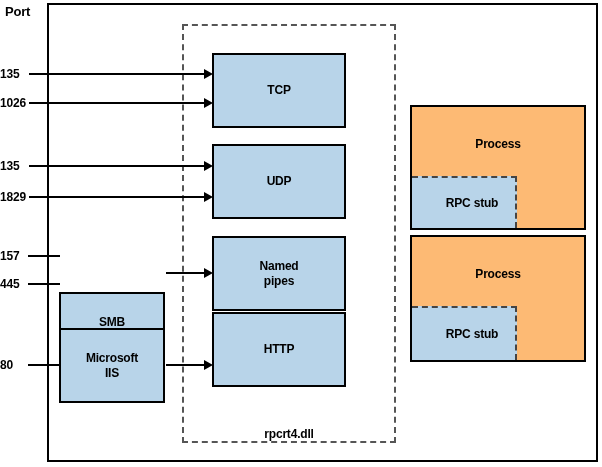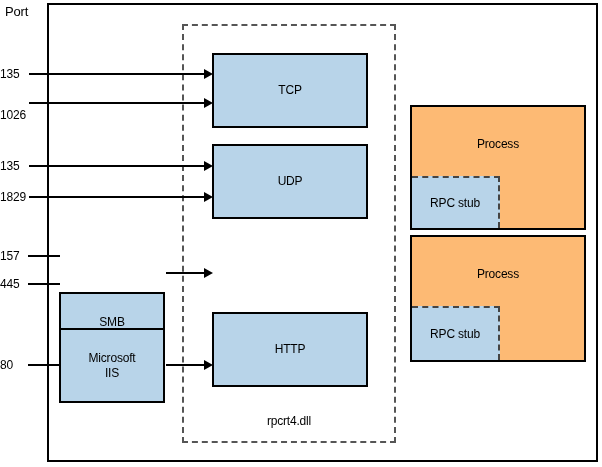--- a/index.html
+++ b/index.html
@@ -1,67 +1,67 @@
 <!DOCTYPE html>
 <html style="--box-fill: #b8d4e9;"><head>
 <meta charset="utf-8">
 <style>
   html,body{margin:0;padding:0;background:#fff;}
   #canvas{
     position:relative;width:602px;height:467px;background:#fff;
     font-family:"Liberation Sans",sans-serif;color:#000;
-    font-weight:normal;font-size:12px;letter-spacing:-0.2px;overflow:hidden;
+    font-weight:bold;font-size:12px;letter-spacing:-0.2px;overflow:hidden;
   }
   .abs{position:absolute;box-sizing:border-box;}
   .outer-box{left:47px;top:3px;width:551px;height:459px;border:2px solid #000;background:#fff;}
   .port-axis{left:5px;top:4px;width:40px;font-size:13px;}
   .dashed-box{left:182px;top:24px;width:214px;height:419px;border:2px dashed #555;}
-  .dll-label{left:182px;top:414px;width:214px;text-align:center;}
+  .dll-label{left:182px;top:427px;width:214px;text-align:center;}
   .bluebox{
     background:var(--box-fill,#b8d4e9);border:2px solid #000;
     display:flex;align-items:center;justify-content:center;text-align:center;
     white-space:pre-line;line-height:1.25;
   }
-  .proto{left:212px;width:156px;height:75px;}
+  .proto{left:212px;width:134px;height:75px;}
   .gate{left:59px;width:106px;height:75px;}
   .p-tcp{top:53px;}  .p-udp{top:144px;}  .p-np{top:236px;}  .p-http{top:312px;}
   .g-smb{top:252px;margin-top:40px;} .g-iis{top:328px;}
   .portnum{left:0;width:26px;text-align:left;line-height:14px;height:14px;}
   .hline{height:2px;background:#000;z-index:3;}
   .longline{left:29px;width:175px;}
   .tick{left:28px;width:32px;}
   .midline{left:166px;width:38px;}
   .ahead{
     width:0;height:0;z-index:3;
     border-top:5px solid transparent;border-bottom:5px solid transparent;
     border-left:9px solid #000;
   }
   .process{left:410px;width:176px;border:2px solid #000;background:#fdba74;}
   .proc1{top:105px;height:125px;}
   .proc2{top:235px;height:127px;}
   .process .ptitle{position:absolute;left:0;top:30px;width:100%;text-align:center;}
   .stub{
     position:absolute;left:0;bottom:0;width:86px;background:var(--box-fill,#b8d4e9);
     border-top:2px dashed #444;border-right:2px dashed #444;
-    display:flex;align-items:center;justify-content:center;
+    display:flex;align-items:center;justify-content:center;padding-left:17px;
   }
   .stub1{height:50px;} .stub2{height:52px;}
 </style>
 </head>
 <body>
 
 <div id="canvas">
 
   <div class="abs port-axis">Port</div>
   <div class="abs outer-box"></div>
   <div class="abs dashed-box"></div>
   <div class="abs dll-label">rpcrt4.dll</div>
 
   <div class="abs portnum" style="top:67px">135</div>
-  <div class="abs portnum" style="top:108px">1026</div>
+  <div class="abs portnum" style="top:96px">1026</div>
   <div class="abs portnum" style="top:159px">135</div>
   <div class="abs portnum" style="top:190px">1829</div>
   <div class="abs portnum" style="top:249px">157</div>
   <div class="abs portnum" style="top:277px">445</div>
   <div class="abs portnum" style="top:358px">80</div>
 
   <div class="abs hline longline" style="top:73px"></div>
   <div class="abs ahead" style="left:204px;top:69px"></div>
   <div class="abs hline longline" style="top:102px"></div>
   <div class="abs ahead" style="left:204px;top:98px"></div>
@@ -79,20 +79,22 @@
   <div class="abs bluebox gate g-iis">Microsoft
 IIS</div>
 
   <div class="abs hline midline" style="top:272px"></div>
   <div class="abs ahead" style="left:204px;top:268px"></div>
   <div class="abs hline midline" style="top:364px"></div>
   <div class="abs ahead" style="left:204px;top:360px"></div>
 
   <div class="abs bluebox proto p-tcp">TCP</div>
   <div class="abs bluebox proto p-udp">UDP</div>
+  <div class="abs bluebox proto p-np">Named
+pipes</div>
   <div class="abs bluebox proto p-http">HTTP</div>
 
   <div class="abs process proc1">
     <div class="ptitle">Process</div>
     <div class="stub stub1">
       <span>RPC stub</span>
     </div>
   </div>
   <div class="abs process proc2">
     <div class="ptitle">Process</div>

